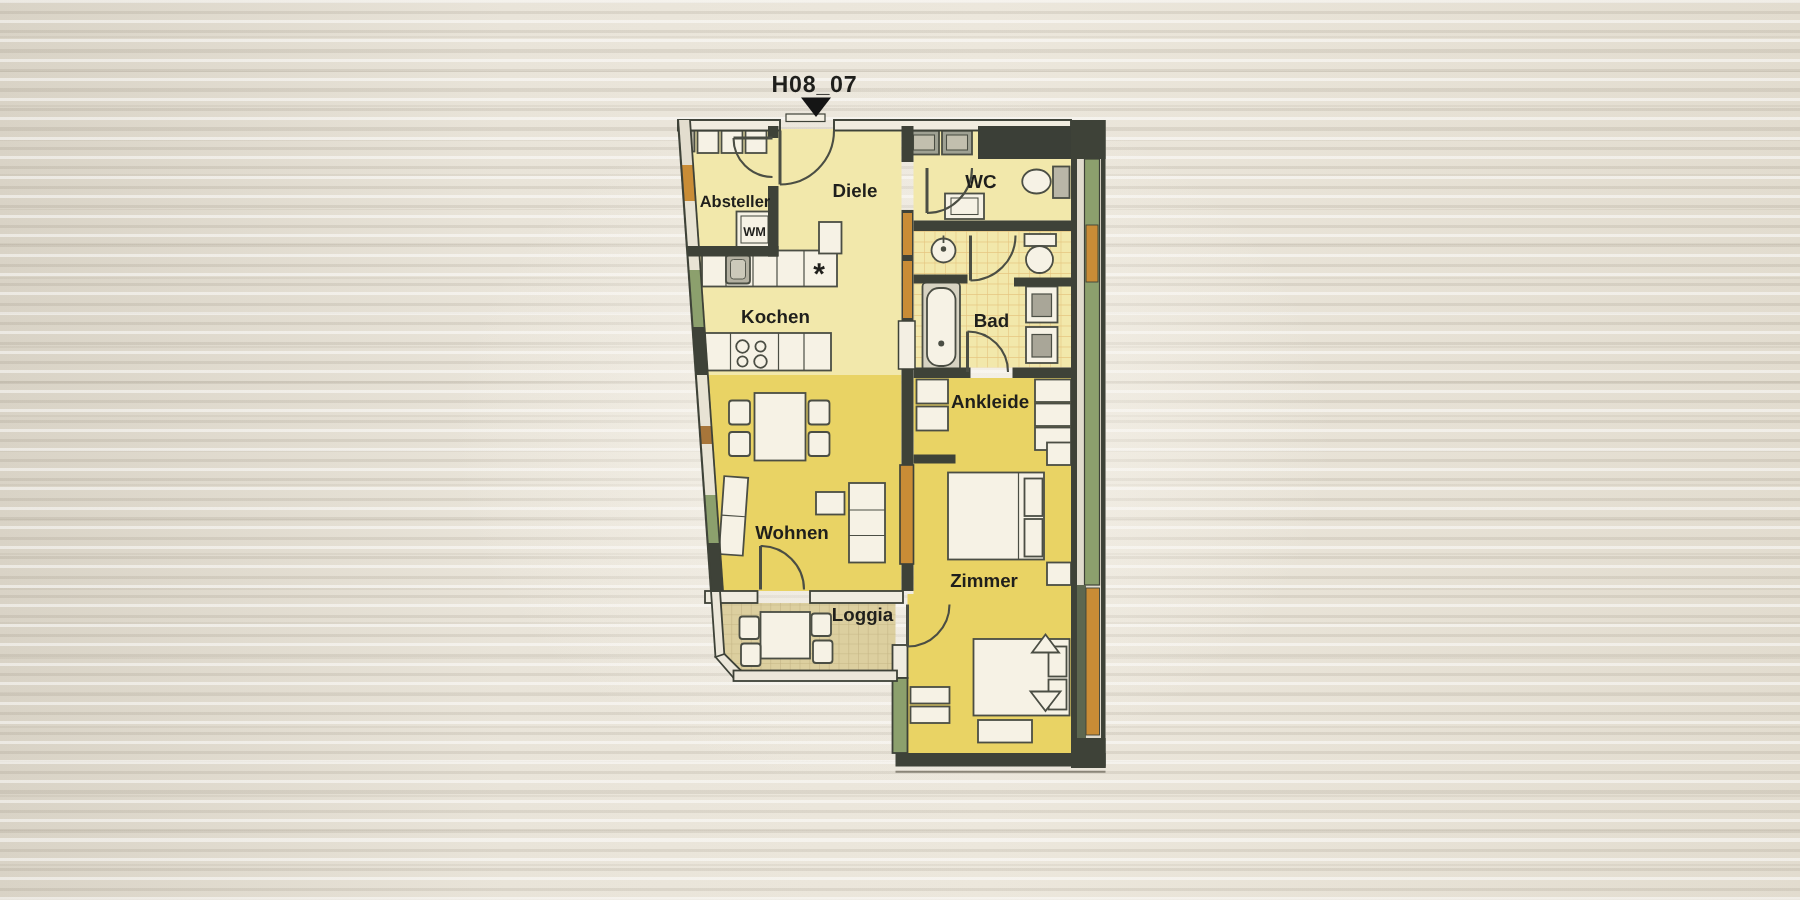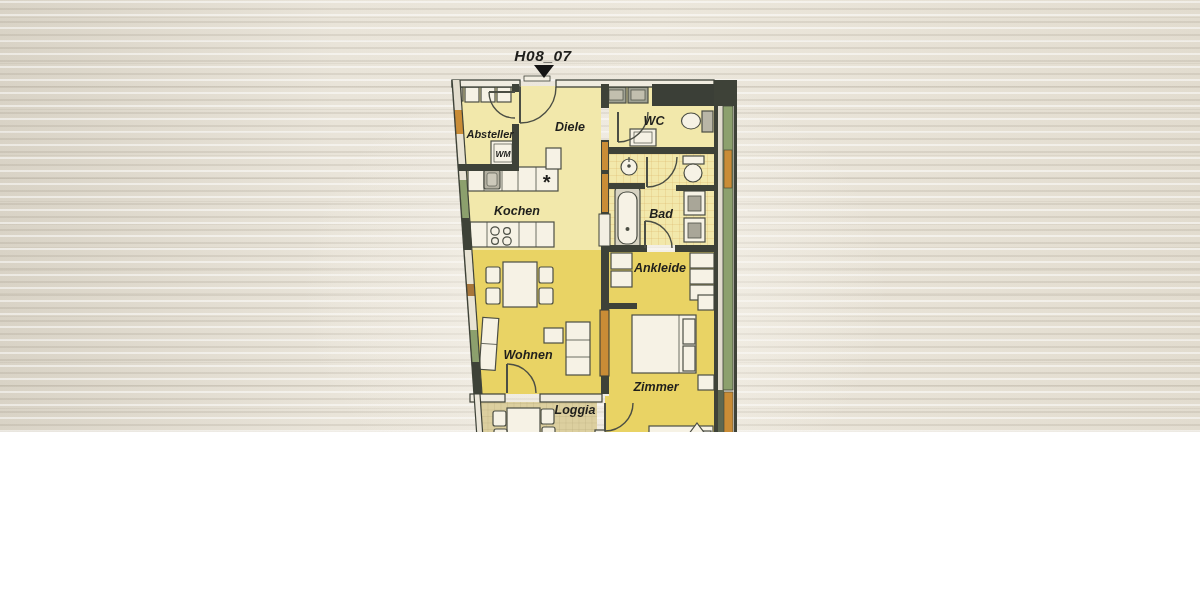--- a/index.html
+++ b/index.html
@@ -1,33 +1,32 @@
 <!DOCTYPE html>
 <html><head>
 <meta charset="utf-8">
 <style>
   html,body{margin:0;padding:0;}
   .page{
     position:relative;
-    width:1200px;height:432px;
+    width:1200px;height:600px;
     overflow:hidden;
     background-color:#e8e3d9;
     background-image:
       radial-gradient(ellipse 420px 340px at 595px 290px, rgba(249,246,239,.75), rgba(249,246,239,0) 70%),
       repeating-linear-gradient(0deg,
         rgba(255,255,255,.50) 0px, rgba(255,255,255,.50) 2px,
         rgba(0,0,0,0) 2px, rgba(0,0,0,0) 6px,
         rgba(125,115,98,.14) 6px, rgba(125,115,98,.14) 8px,
         rgba(0,0,0,0) 8px, rgba(0,0,0,0) 13px),
       repeating-linear-gradient(0deg,
         rgba(140,130,112,.10) 0px, rgba(140,130,112,.10) 1px,
         rgba(0,0,0,0) 1px, rgba(0,0,0,0) 23px),
       linear-gradient(90deg,#d9d3c6 0%,#e9e4d9 28%,#ece7dc 55%,#e2dccf 100%);
     font-family:"Liberation Sans", sans-serif;
-    font-style:italic;
   }
   svg text{
     font-family:"Liberation Sans", sans-serif;
     fill:#1f1f1c;
     font-weight:700;
   }
   .room-label{font-size:12.5px;}
   .small-label{font-size:11px;}
   .tiny-label{font-size:8.5px;font-weight:700;}
   .plan-title{font-size:15.5px;letter-spacing:.5px;}

